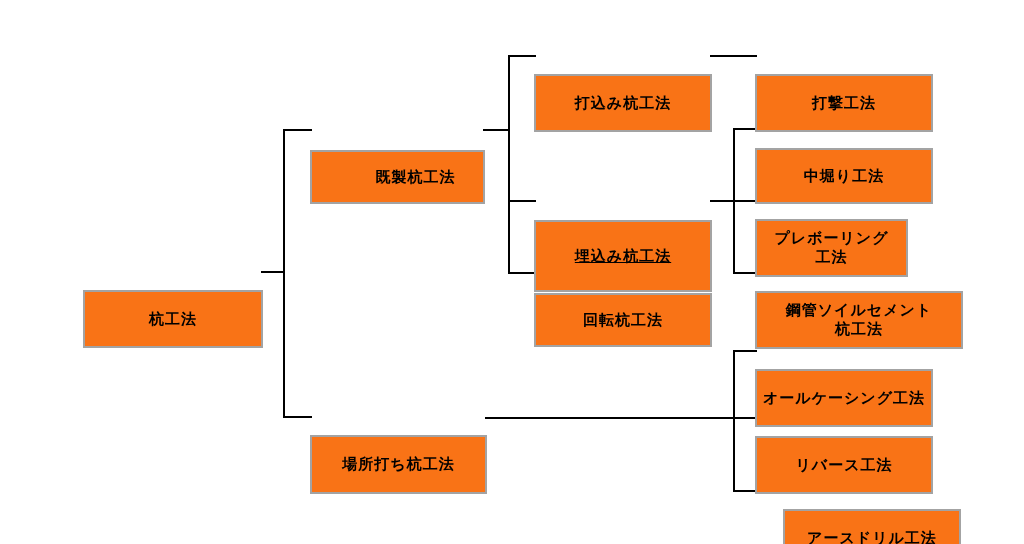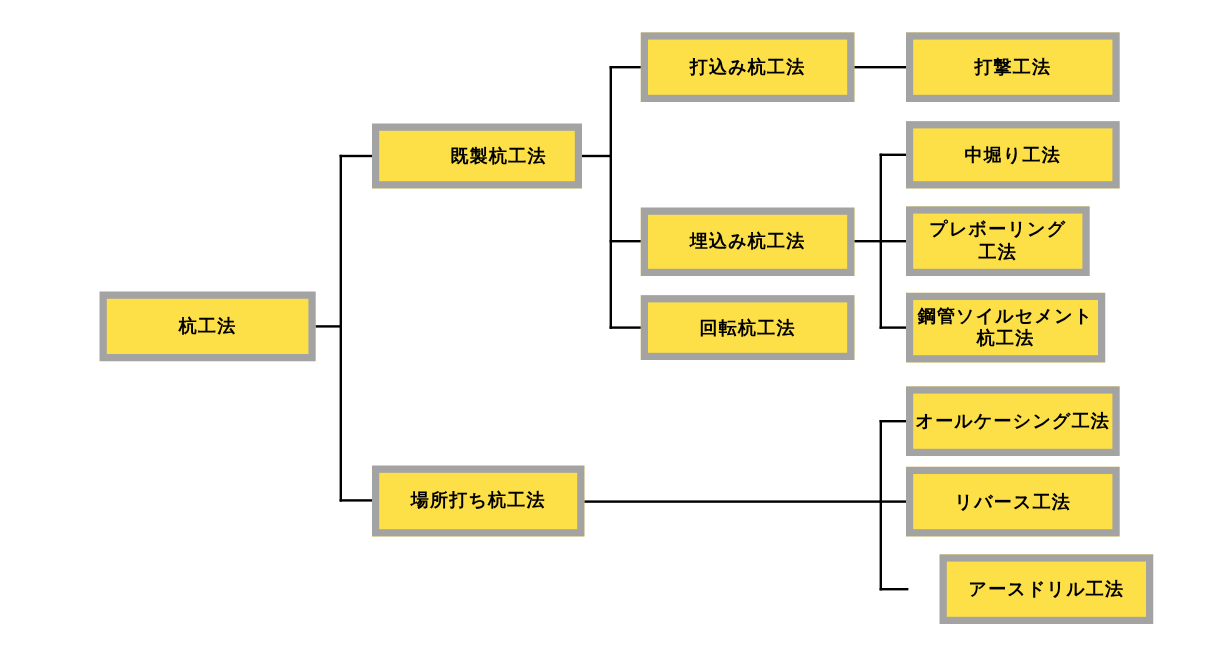--- a/index.html
+++ b/index.html
@@ -11,32 +11,33 @@
     position: relative;
     width: 1024px;
     height: 544px;
     background: #ffffff;
     overflow: hidden;
     font-family: "DejaVu Sans", "Liberation Sans", sans-serif;
   }
   .box {
     position: absolute;
     box-sizing: border-box;
-    border: 6px solid #a3a3a3;
-    background: #fde047;
+    border: 2px solid #a3a3a3;
+    background: #f97316;
     color: #000000;
     display: flex;
     flex-direction: column;
     align-items: center;
     justify-content: center;
     text-align: center;
     font-size: 15px;
     font-weight: 700;
     line-height: 1.25;
     letter-spacing: 1px;
+    margin-top: 47px;
   }
   .hline {
     position: absolute;
     height: 2px;
     background: #000000;
   }
   .vline {
     position: absolute;
     width: 2px;
     background: #000000;
@@ -80,42 +81,42 @@
   </div>
 
   <div class="box" style="left:310px; top:388px; width:177px; height:59px;">
     <span>場所打ち杭工法</span>
   </div>
 
   <div class="box" style="left:534px; top:27px; width:178px; height:58px;">
     <span>打込み杭工法</span>
   </div>
 
-  <div class="box" style="left:534px; top:173px; width:178px; height:57px;">
+  <div class="box" style="left:534px; top:173px; width:178px; height:72px;text-decoration:underline;">
     <span>埋込み杭工法</span>
   </div>
 
   <div class="box" style="left:755px; top:27px; width:178px; height:58px;">
     <span>打撃工法</span>
   </div>
 
   <div class="box" style="left:534px; top:246px; width:178px; height:54px;">
     <span>回転杭工法</span>
   </div>
 
   <div class="box" style="left:755px; top:101px; width:178px; height:56px;">
     <span>中堀り工法</span>
   </div>
 
   <div class="box" style="left:755px; top:172px; width:153px; height:58px;">
     <span>プレボーリング</span>
     <span>工法</span>
   </div>
 
-  <div class="box" style="left:755px; top:244px; width:166px; height:58px;">
+  <div class="box" style="left:755px; top:244px; width:208px; height:58px;">
     <span>鋼管ソイルセメント</span>
     <span>杭工法</span>
   </div>
 
   <div class="box" style="left:755px; top:322px; width:178px; height:58px;">
     <span>オールケーシング工法</span>
   </div>
 
   <div class="box" style="left:755px; top:389px; width:178px; height:58px;">
     <span>リバース工法</span>

